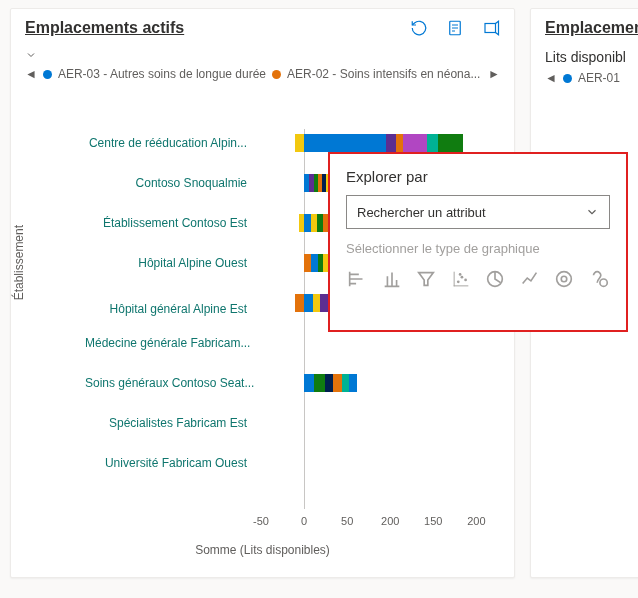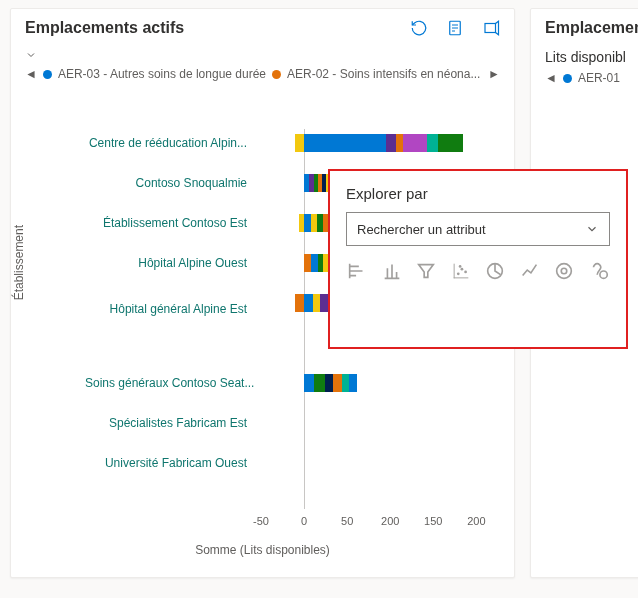--- a/index.html
+++ b/index.html
@@ -19,20 +19,21 @@
     border: 1px solid #edebe9;
     border-radius: 2px;
     box-shadow: 0 1px 2px rgba(0,0,0,0.05);
   }
   .card.main { left: 10px; top: 8px; width: 505px; height: 570px; }
   .card.side { left: 530px; top: 8px; width: 200px; height: 570px; }
   .card-header {
     display: flex;
     align-items: flex-start;
     padding: 10px 14px 6px 14px;
+    text-decoration: underline;
   }
   .card-title {
     font-size: 16px;
     font-weight: 600;
     flex: 1;
   }
   .header-icons { display: flex; gap: 18px; }
   .hicon { width: 18px; height: 18px; color: #0078d4; cursor: pointer; display:flex; align-items:center; justify-content:center;}
   .sub {
     padding: 6px 14px 2px 14px;
@@ -84,21 +85,20 @@
   .bar-seg { height:100%; }
   
   .popover {
     position:absolute;
     left:328px; top:152px;
     width:300px; height:180px;
     background:#fff;
     border:2px solid #e02020;
     padding:14px 16px;
     z-index:10;
-    margin-top:17px;
   }
   .popover-title { font-size:15px; color:#323130; margin-bottom:10px; }
   .searchbox {
     border:1px solid #8a8886;
     height:34px;
     display:flex; align-items:center;
     padding:0 10px;
     margin-bottom:12px;
     cursor:pointer;
   }
@@ -199,20 +199,21 @@
         <div class="bar-seg" style="position: absolute; top: 125px; height: 18px; left: 243.2px; width: 5.16923px; background: rgb(92, 46, 145);"></div>
         <div class="bar-seg" style="position: absolute; top: 125px; height: 18px; left: 248.369px; width: 5.16923px; background: rgb(0, 32, 80);"></div>
         <div class="bar-seg" style="position: absolute; top: 125px; height: 18px; left: 253.538px; width: 5.16923px; background: rgb(0, 178, 148);"></div>
         <div class="ytick" style="top: 180px;">Hôpital général Alpine Est</div>
         <div class="bar-seg" style="position: absolute; top: 165px; height: 18px; left: 210.462px; width: 8.61538px; background: rgb(227, 114, 11);"></div>
         <div class="bar-seg" style="position: absolute; top: 165px; height: 18px; left: 219.077px; width: 8.61538px; background: rgb(0, 120, 212);"></div>
         <div class="bar-seg" style="position: absolute; top: 165px; height: 18px; left: 227.692px; width: 6.89231px; background: rgb(242, 200, 15);"></div>
         <div class="bar-seg" style="position: absolute; top: 165px; height: 18px; left: 234.585px; width: 10.3385px; background: rgb(92, 46, 145);"></div>
         <div class="bar-seg" style="position: absolute; top: 165px; height: 18px; left: 244.923px; width: 6.89231px; background: rgb(16, 124, 16);"></div>
         <div class="bar-seg" style="position: absolute; top: 165px; height: 18px; left: 251.815px; width: 8.61538px; background: rgb(0, 32, 80);"></div>
+        <div class="ytick" style="top: 214px;">Médecine générale Fabricam...</div>
         <div class="ytick" style="top: 254px;">Soins généraux Contoso Seat...</div>
         <div class="bar-seg" style="position: absolute; top: 245px; height: 18px; left: 219.077px; width: 10.3385px; background: rgb(0, 120, 212);"></div>
         <div class="bar-seg" style="position: absolute; top: 245px; height: 18px; left: 229.415px; width: 10.3385px; background: rgb(16, 124, 16);"></div>
         <div class="bar-seg" style="position: absolute; top: 245px; height: 18px; left: 239.754px; width: 8.61538px; background: rgb(0, 32, 80);"></div>
         <div class="bar-seg" style="position: absolute; top: 245px; height: 18px; left: 248.369px; width: 8.61538px; background: rgb(227, 114, 11);"></div>
         <div class="bar-seg" style="position: absolute; top: 245px; height: 18px; left: 256.985px; width: 6.89231px; background: rgb(0, 178, 148);"></div>
         <div class="bar-seg" style="position: absolute; top: 245px; height: 18px; left: 263.877px; width: 8.61538px; background: rgb(0, 120, 212);"></div>
         <div class="ytick" style="top: 294px;">Spécialistes Fabricam Est</div>
         <div class="ytick" style="top: 334px;">Université Fabricam Ouest</div>
         <div class="xtick" style="left: 176px; position: absolute; bottom: -18px; transform: translateX(-50%); font-size: 11px; color: rgb(96, 94, 92);">-50</div>
@@ -246,20 +247,21 @@
 <div class="popover">
   <div class="popover-title">Explorer par</div>
   <div class="searchbox">
     <span>Rechercher un attribut</span>
     <span>
       <svg viewBox="0 0 24 24" width="14" height="14" fill="none" stroke="#605e5c" stroke-width="2">
           <path d="M6 9l6 6 6-6"></path>
         </svg>
     </span>
   </div>
+  <div class="subtle">Sélectionner le type de graphique</div>
   <div class="icon-row">
     <div class="chart-type-icon">
         <svg viewBox="0 0 24 24" width="22" height="22" fill="none" stroke="currentColor" stroke-width="1.8">
           <path d="M4 4v16M4 7h10M4 12h14M4 17h7"></path>
         </svg>
       </div>
     <div class="chart-type-icon">
         <svg viewBox="0 0 24 24" width="22" height="22" fill="none" stroke="currentColor" stroke-width="1.8">
           <path d="M4 20h16M7 20V9M12 20V5M17 20v-7"></path>
         </svg>

